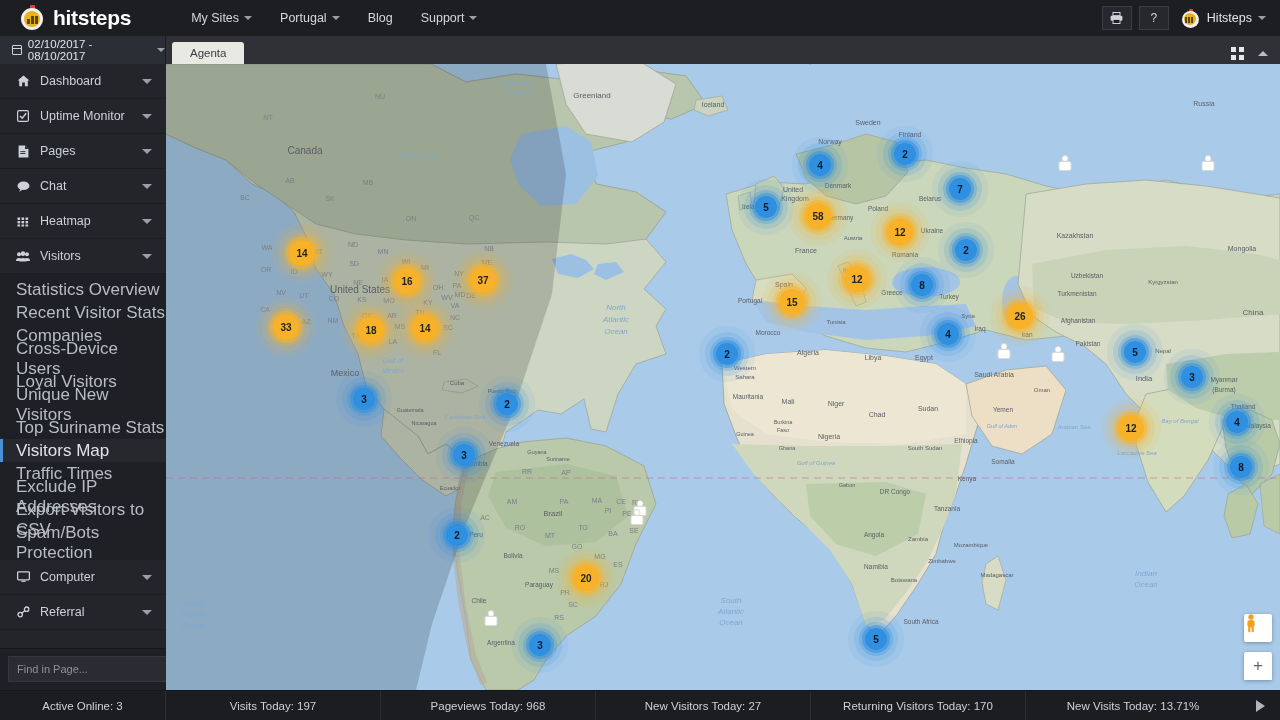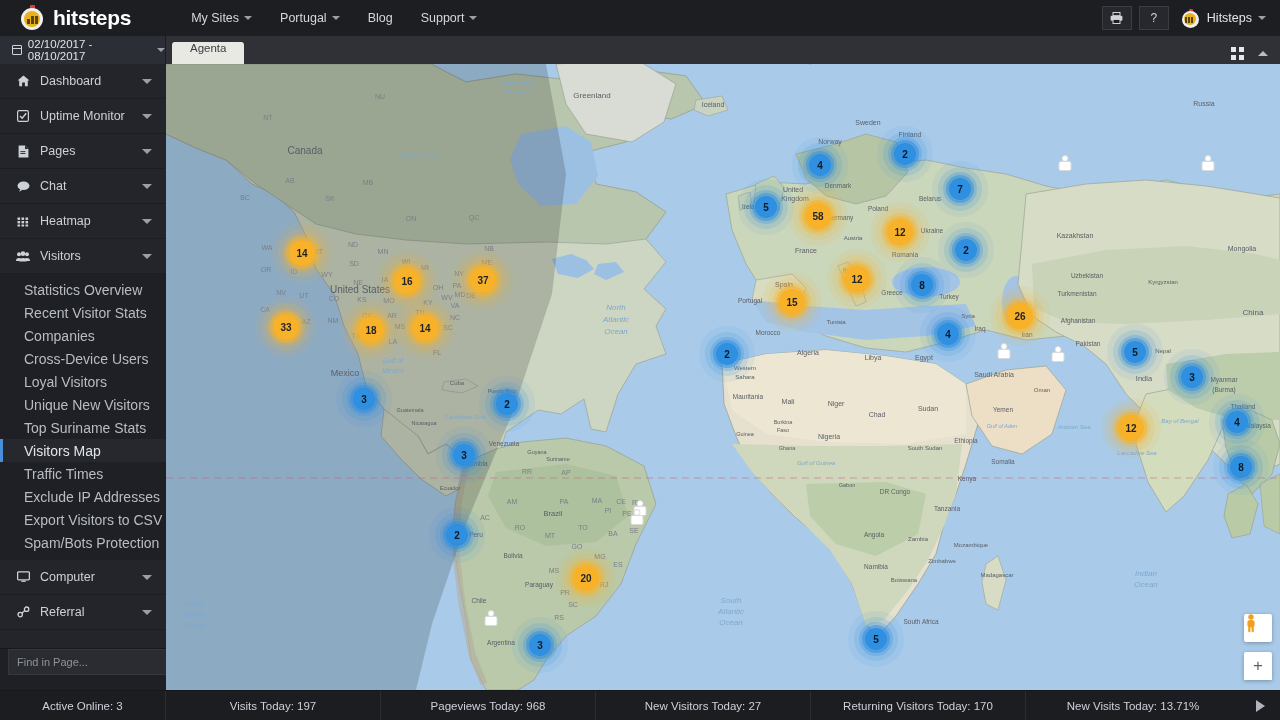--- a/index.html
+++ b/index.html
@@ -89,21 +89,21 @@
   }
   #daterange .cal::before {
     content:""; position:absolute; left:-1.2px; top:1.6px; width:10px; height:1.4px; background:#cfd3da;
   }
   #tabbar {
     position: absolute; left: 166px; top: 0; right: 0; height: 28px;
     background: #2f3136; display: flex; align-items: flex-end;
   }
   .tab {
     height: 22px; padding: 0 18px; background: #e9e9e4; color: #3a3d42;
-    font-size: 11.5px; display: flex; align-items: flex-start;
+    font-size: 11.5px; display: flex; align-items: center;
     border-radius: 3px 3px 0 0; margin-left: 6px; cursor: pointer;
   }
   .tabbar-right {
     margin-left: auto; display: flex; align-items: center; gap: 14px;
     padding-right: 12px; padding-bottom: 4px;
   }
   .expand-icon { width: 13px; height: 13px; position: relative; cursor: pointer; }
   .expand-icon i {
     position: absolute; width: 5px; height: 5px; background: #e6e8ec; display:block;
   }
@@ -131,32 +131,32 @@
     width: 18px; display: flex; align-items: center; justify-content: center;
     margin-right: 8px; color: #cdd1d8; font-size: 12px;
   }
   .menu-row .mcaret {
     position: absolute; right: 14px; width: 0; height: 0;
     border-left: 5px solid transparent; border-right: 5px solid transparent;
     border-top: 5px solid #9aa0aa;
   }
   .submenu { background: #1e2025; padding: 4px 0 6px 0; }
   .sub-row {
-    height: 23px; display: flex; align-items: center; padding-left: 24px;
-    font-size: 14px; color: #b8bcc4; cursor: pointer; position: relative;
+    height: 23px; display: flex; align-items: center; padding-left: 16px;
+    font-size: 17px; color: #b8bcc4; cursor: pointer; position: relative;
   }
   .sub-row.active { background: #26282e; color: #dfe3ea; }
   .sub-row.active::before {
     content:""; position:absolute; left:0; top:0; width:2.5px; height:100%;
     background: #4a90d9;
   }
   #findbox {
     position: absolute; left: 0; bottom: 0; width: 166px; height: 42px;
-    background: #1e2025; display: flex; align-items: flex-start;
-    padding: 0 8px; gap: 6px; border-top: 1px solid #16181b;
+    background: #1e2025; display: flex; align-items: flex-end;
+    padding: 8px 8px; gap: 6px; border-top: 1px solid #16181b;
   }
   #findinput {
     flex: 1; height: 26px; background: #2a2c32; border: 1px solid #34373e;
     color: #b5b9c1; font-size: 11px; padding: 0 8px; outline: none;
     font-family: "Liberation Sans", sans-serif;
   }
   #findinput::placeholder { color: #8d929b; }
 
   
   #map {

